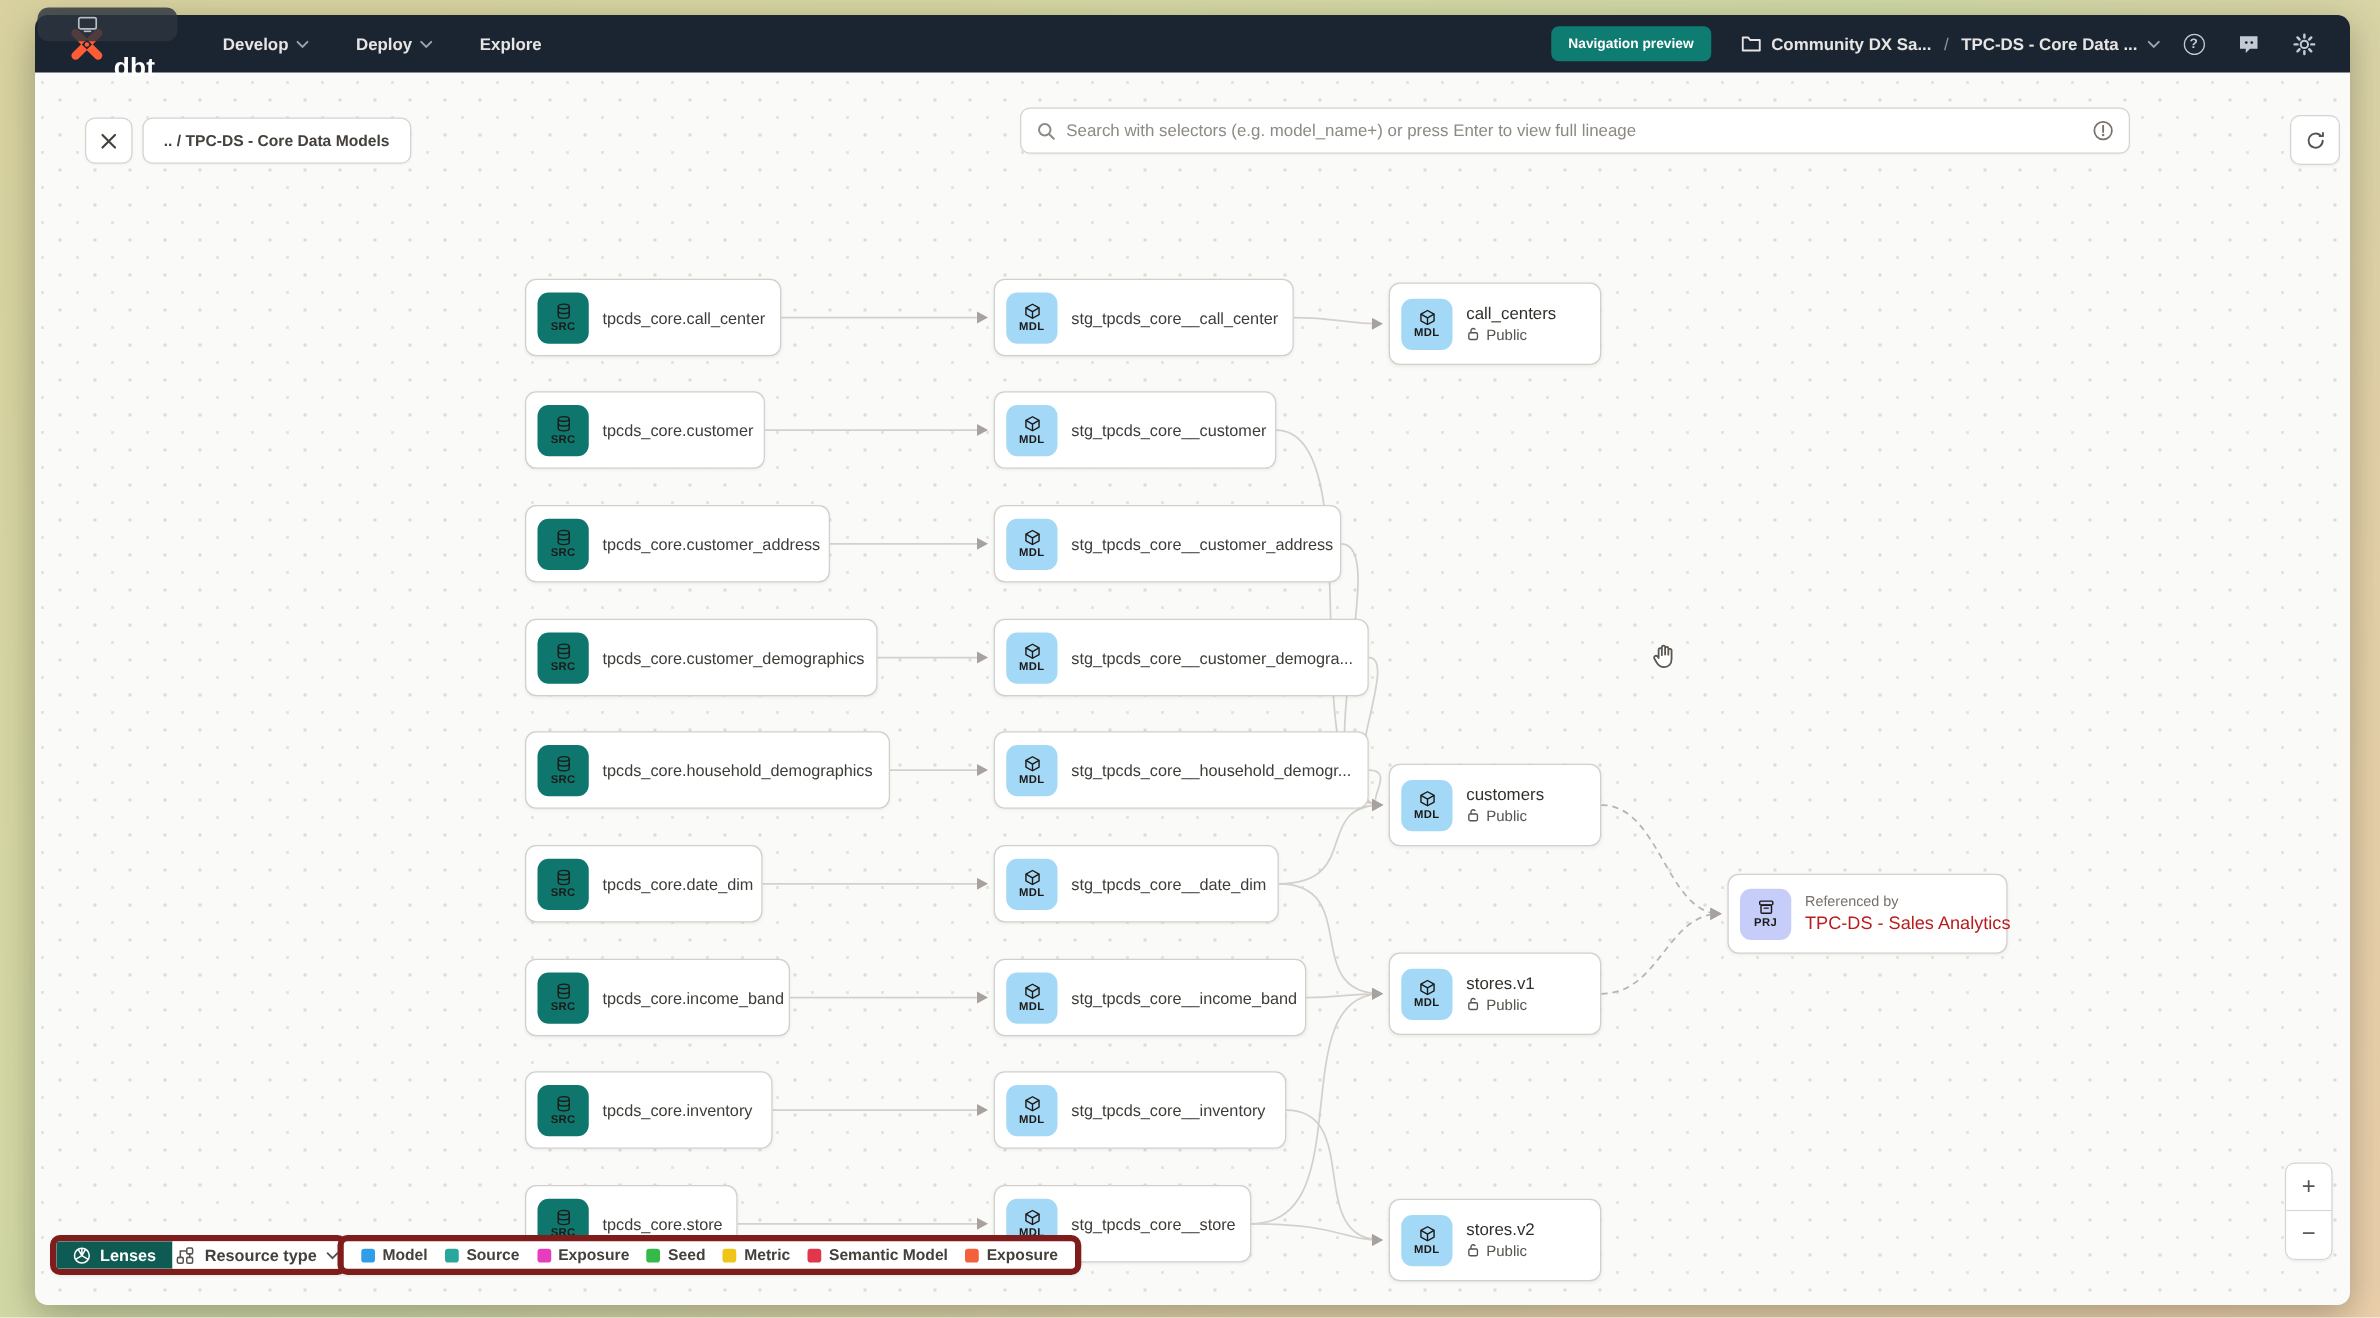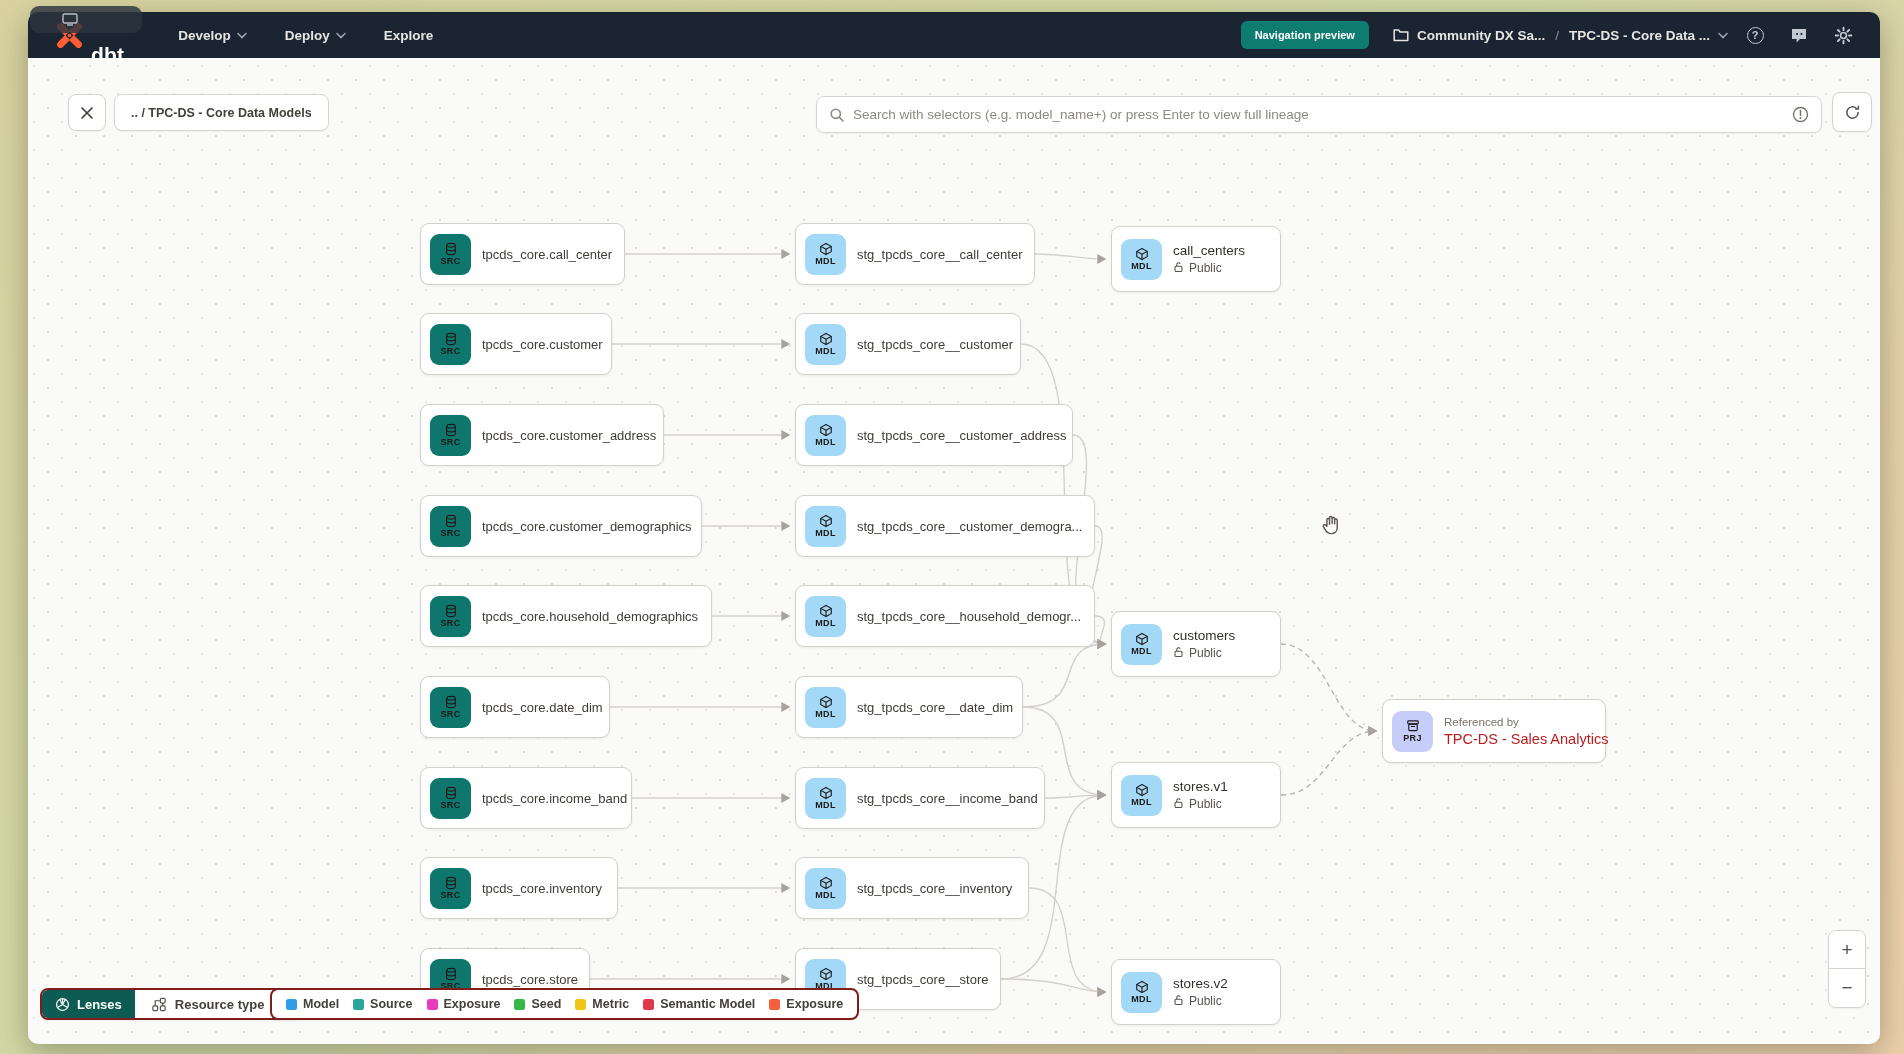--- a/index.html
+++ b/index.html
@@ -33,21 +33,21 @@
     cursor:pointer; color:#c3cad4; }
   .help-circle { width:17px; height:17px; border-radius:50%; border:1.6px solid #c3cad4;
     display:flex; align-items:center; justify-content:center; font-size:11px; font-weight:700; color:#c3cad4; }
 
   
   .tool { position:absolute; z-index:6; background:#fff; border:1px solid #d6d3d1; border-radius:8px;
     display:flex; align-items:center; box-shadow:0 1px 2px rgba(0,0,0,.04); }
   .close-btn { left:40px; top:82px; width:38px; height:37px; justify-content:center; cursor:pointer; }
   .back-chip { left:86px; top:82px; height:37px; padding:0 16px; font-size:12.5px; font-weight:700;
     color:#44403c; cursor:pointer; }
-  .search-wrap { left:788px; top:84px; width:1006px; height:37px; padding:0 12px; gap:8px;justify-content:flex-end; }
+  .search-wrap { left:788px; top:74px; width:888px; height:37px; padding:0 12px; gap:8px;justify-content:flex-end; }
   .search-wrap input { border:none; outline:none; flex:1; font-size:13.5px; color:#44403c;
     font-family:"Liberation Sans", sans-serif; background:transparent; }
   .search-wrap input::placeholder { color:#8d8983; }
   .refresh-btn { left:1804px; top:80px; width:40px; height:40px; justify-content:center; cursor:pointer; }
 
   
   .canvas { position:absolute; inset:46px 0 0 0;
     background-image:radial-gradient(#dcdad5 1.1px, transparent 1.25px),
                      radial-gradient(#e5e3de 1.1px, transparent 1.25px);
     background-size:28px 28px, 28px 28px; background-position:6px 8px, 20px 22px; }
@@ -67,27 +67,27 @@
   .node-col { display:flex; flex-direction:column; gap:3px; justify-content:center; }
   .node-name { font-size:13.5px; color:#33302c; white-space:nowrap; }
   .access-row { display:flex; align-items:flex-start; gap:5px; color:#57534e; font-size:12px; }
   .prj-context { font-size:11.5px; color:#78716c; white-space:nowrap; }
   .prj-name { font-size:14.5px; color:#b91c1c; white-space:nowrap; }
 
   .hand-cursor { position:absolute; z-index:20; left:1292px; top:502px; }
 
   
   .footer-group { position:absolute; z-index:6; bottom:24px; display:flex; align-items:stretch;
-    border-radius:8px; overflow:hidden; border:2px solid #7f1d1d; background:#fff;
+    border-radius:8px; overflow:hidden; border:5px solid #7f1d1d; background:#fff;
     box-shadow:0 1px 2px rgba(0,0,0,.05); }
   .lenses-group { left:12px; height:32px; }
   .seg-dark { background:#0d5b52; color:#fff; display:flex; align-items:center; gap:7px;
     padding:0 13px; font-size:13px; font-weight:700; cursor:pointer; }
   .seg-light { background:#fff; color:#44403c; display:flex; align-items:center; gap:8px;
-    padding:0 16px; font-size:13px; font-weight:700; cursor:pointer; }
+    padding:0 2px; font-size:13px; font-weight:700; cursor:pointer; }
   .legend-pill { left:242px; height:32px; padding:0 14px; gap:14px; display:flex; align-items:center; }
   .legend-item { display:flex; align-items:center; gap:6px; font-size:12.5px; font-weight:700; color:#44403c; }
   .legend-swatch { width:11px; height:11px; border-radius:2.5px; display:inline-block; }
 
   .zoom-ctl { position:absolute; z-index:6; right:14px; bottom:36px; width:38px;
     background:#fff; border:1px solid #d6d3d1; border-radius:8px; overflow:hidden;
     display:flex; flex-direction:column; box-shadow:0 1px 2px rgba(0,0,0,.05); }
   .zoom-btn { height:38px; display:flex; align-items:center; justify-content:center;
     font-size:19px; color:#57534e; cursor:pointer; background:#fff; border:none;
     font-family:"Liberation Sans", sans-serif; }

